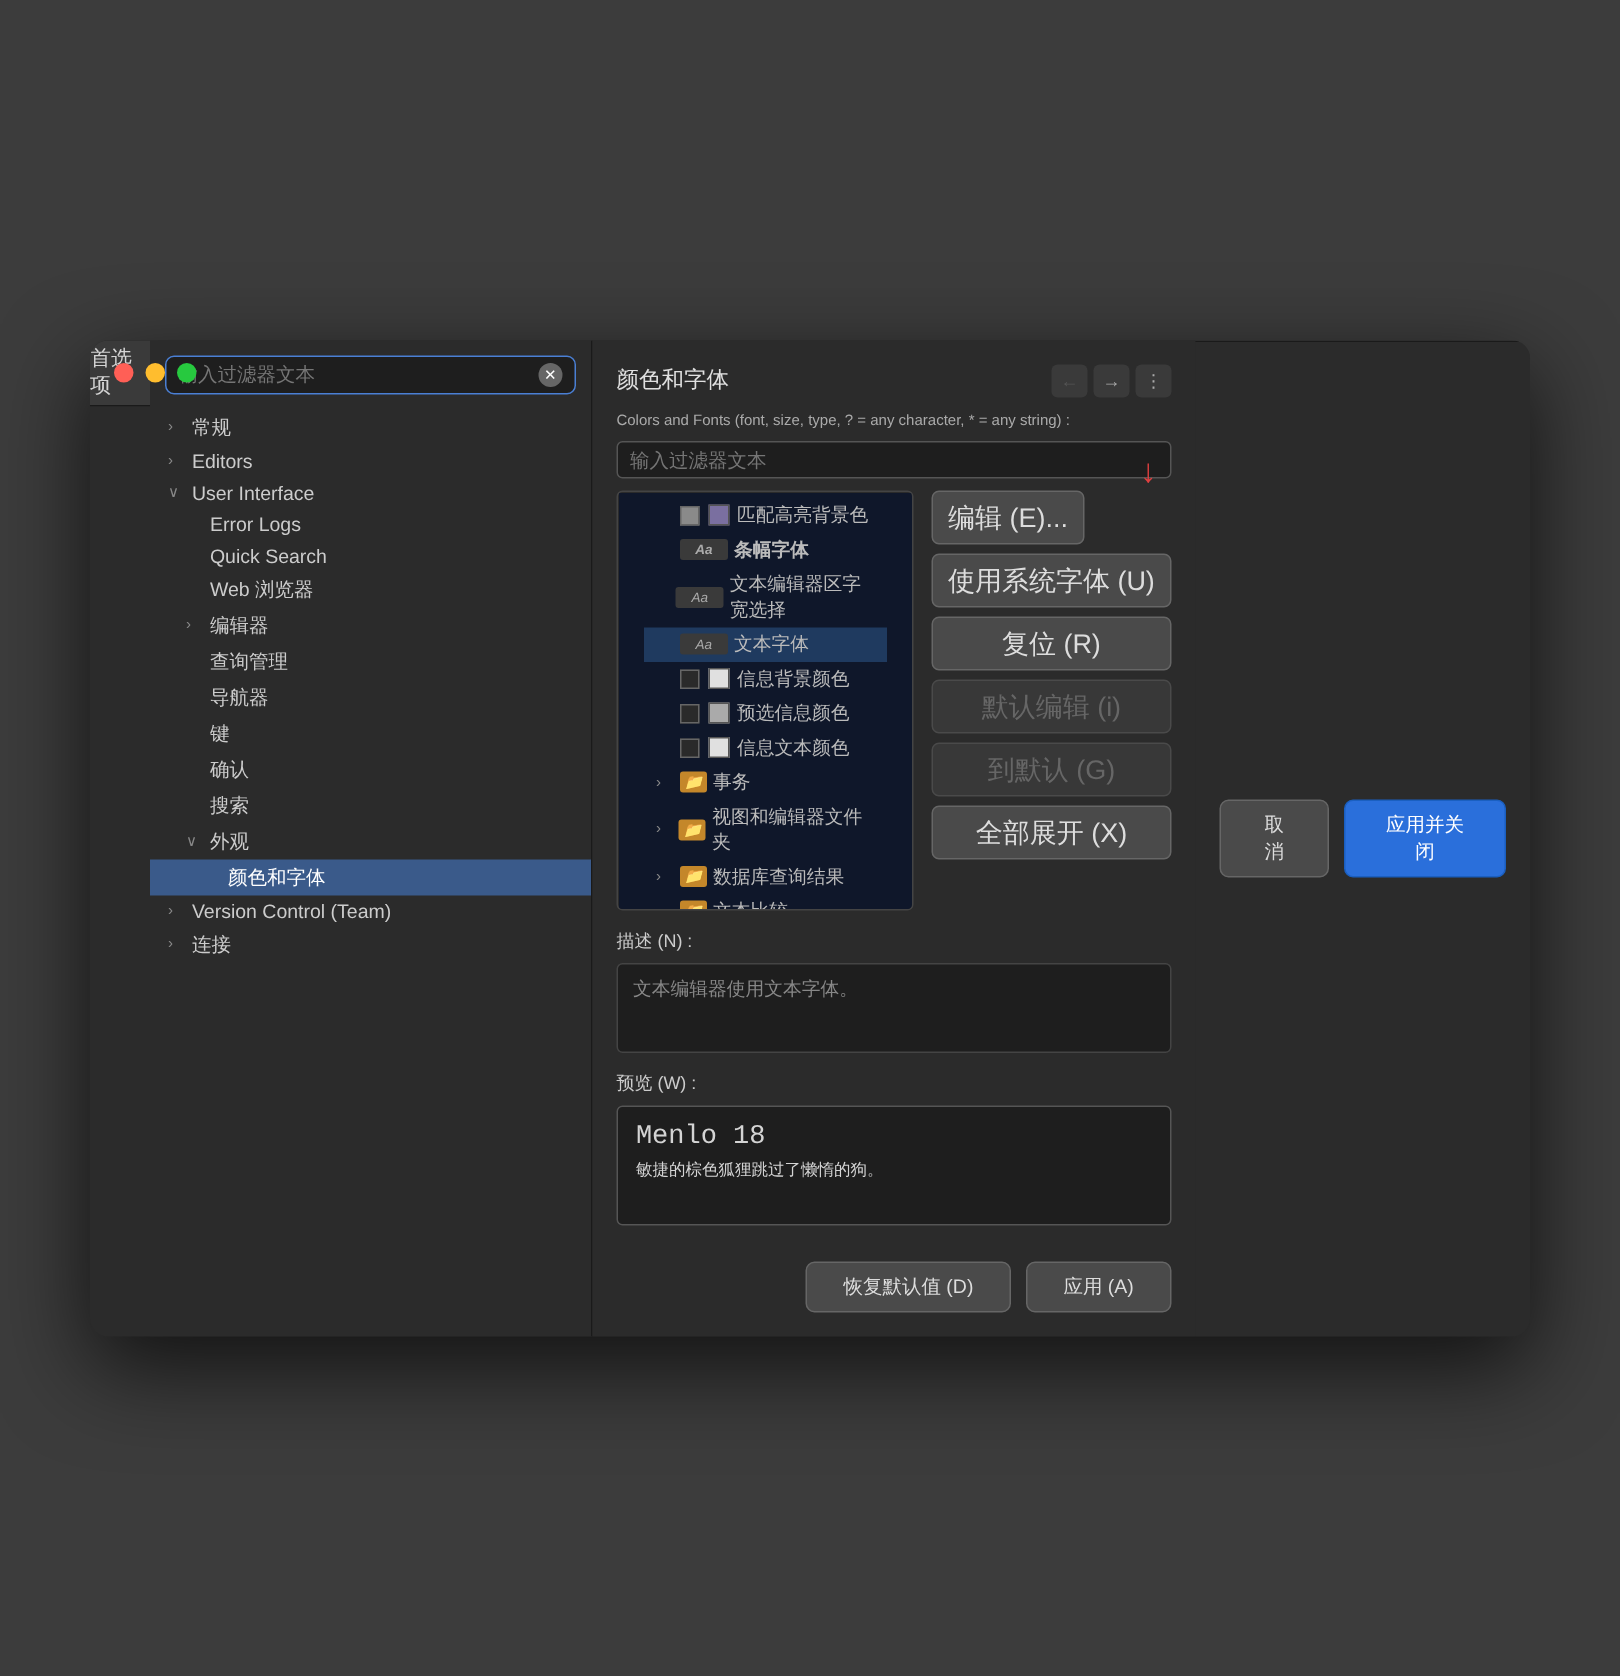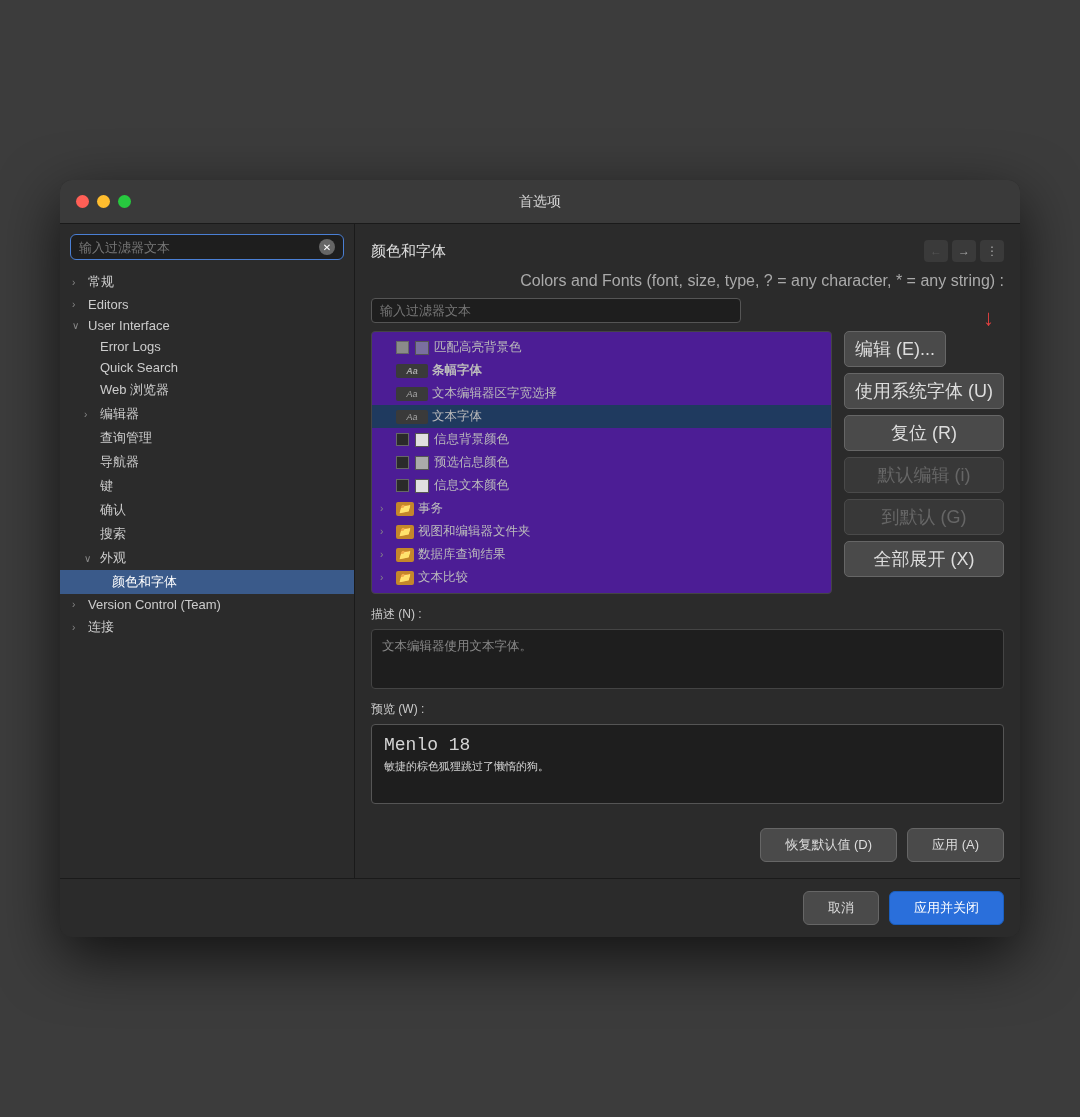--- a/index.html
+++ b/index.html
@@ -12,21 +12,21 @@
       height: 1117px;
       font-family: -apple-system, "PingFang SC", "Helvetica Neue", sans-serif;
     }
     .window {
       width: 960px;
       background: #2b2b2b;
       border-radius: 12px;
       box-shadow: 0 20px 60px rgba(0,0,0,0.7);
       overflow: hidden;
       display: flex;
-      flex-direction: column;
+      flex-direction: row;
     }
     .titlebar {
       background: #3a3a3a;
       height: 44px;
       display: flex;
       align-items: center;
       justify-content: center;
       position: relative;
       border-bottom: 1px solid #1a1a1a;
     }
@@ -145,23 +145,22 @@
       height: 22px;
       cursor: pointer;
       font-size: 12px;
       display: flex;
       align-items: center;
       justify-content: center;
     }
     .nav-btn:disabled { color: #555; cursor: default; }
     .panel-desc {
       color: #aaa;
-      font-size: 16px;
+      font-size: 10px;
       margin-bottom: 8px;
-      text-align: right;
     }
     .filter-input-row {
       margin-bottom: 8px;
     }
     .filter-input {
       width: 370px;
       background: #1e1e1e;
       border: 1px solid #555;
       border-radius: 4px;
       padding: 4px 8px;
@@ -169,27 +168,27 @@
       font-size: 13px;
       outline: none;
     }
     .color-font-area {
       display: flex;
       gap: 12px;
       margin-bottom: 12px;
     }
     .tree-list {
       flex: 1;
-      background: #4c1d95;
+      background: #0f172a;
       border: 1px solid #444;
       border-radius: 4px;
       overflow-y: auto;
       min-height: 200px;
       max-height: 280px;
-      padding: 4px 0;
+      padding: 4px 17px;
     }
     .cf-item {
       display: flex;
       align-items: center;
       padding: 3px 8px;
       color: #bbb;
       font-size: 12.5px;
       cursor: pointer;
     }
     .cf-item.selected { background: #1f3a5f; }

